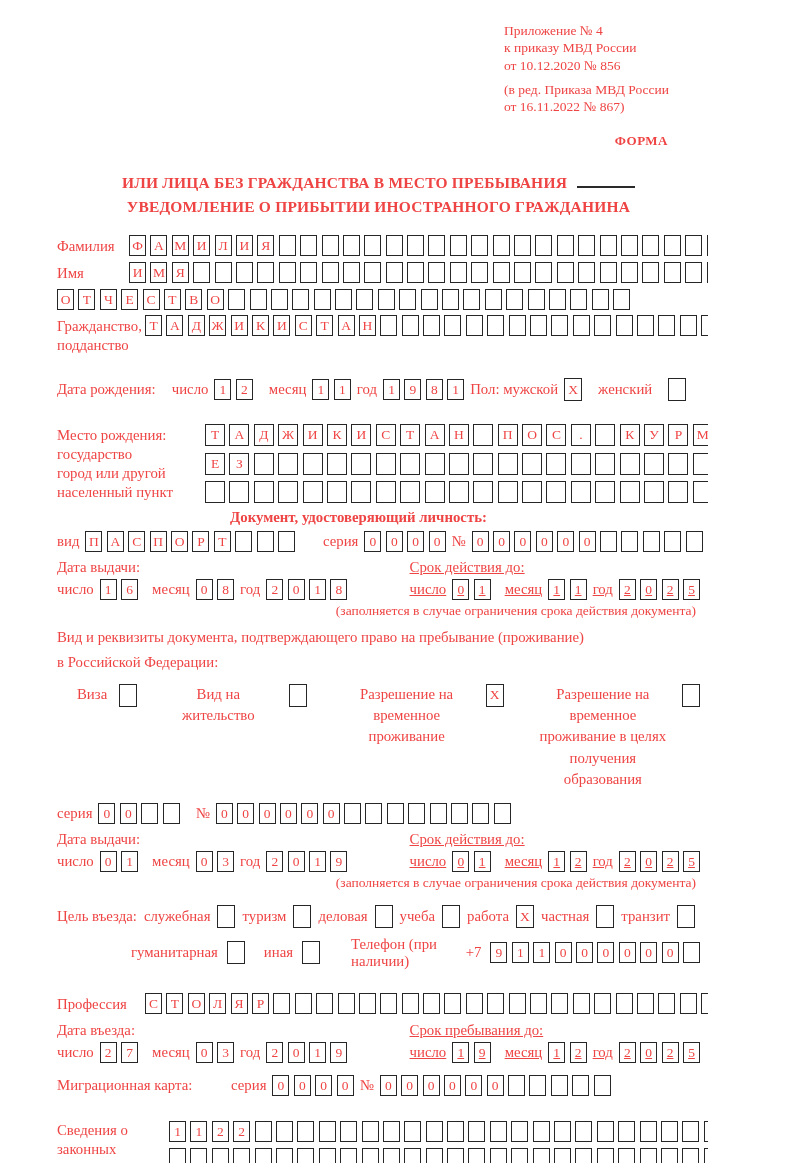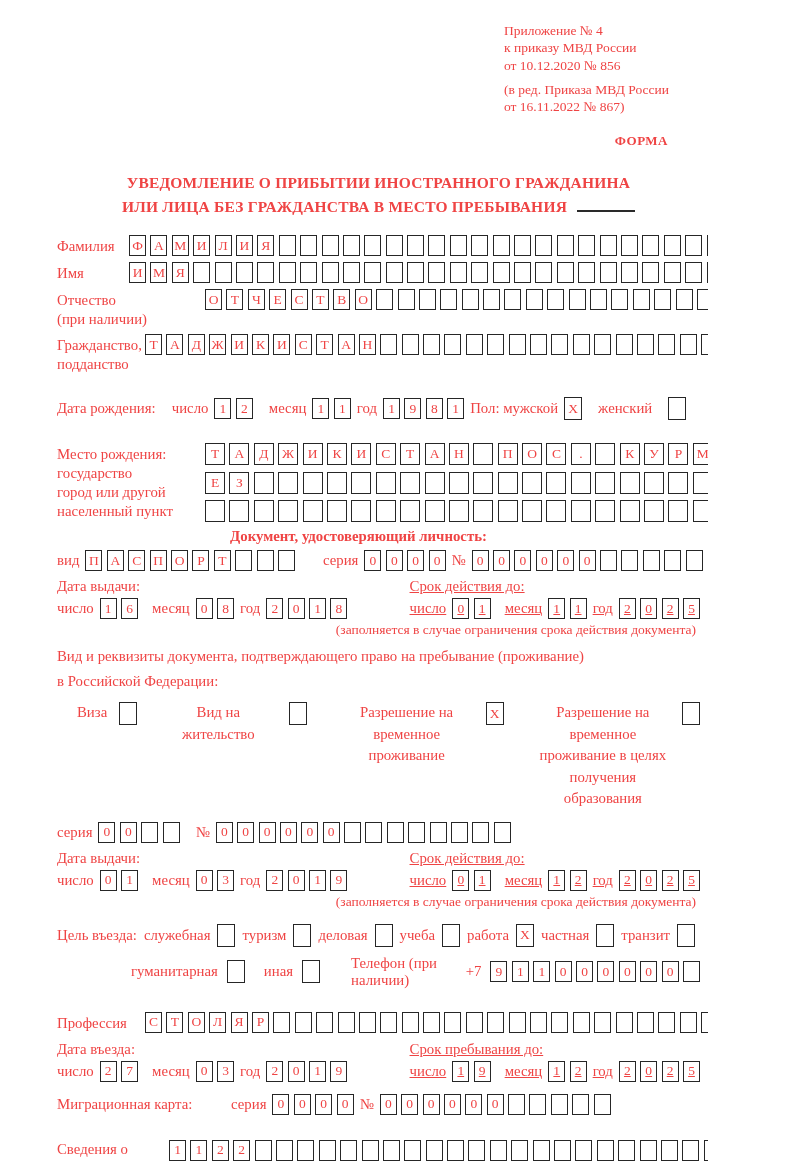--- a/index.html
+++ b/index.html
@@ -66,22 +66,22 @@
     <div>от 10.12.2020 № 856</div>
     <div class="grp2">
       <div>(в ред. Приказа МВД России</div>
       <div>от 16.11.2022 № 867)</div>
     </div>
   </div>
 
   <div class="forma">ФОРМА</div>
 
   <div class="title">
+    <div><span>ИЛИ ЛИЦА БЕЗ ГРАЖДАНСТВА В МЕСТО ПРЕБЫВАНИЯ</span><span class="blank-line"></span></div>
     <div>УВЕДОМЛЕНИЕ О ПРИБЫТИИ ИНОСТРАННОГО ГРАЖДАНИНА</div>
-    <div><span>ИЛИ ЛИЦА БЕЗ ГРАЖДАНСТВА В МЕСТО ПРЕБЫВАНИЯ</span><span class="blank-line"></span></div>
   </div>
 
 
   <div class="frm">
 
     <div class="row">
       <span class="row-label w72">Фамилия</span>
       <span class="cells">
           <span class="cell">Ф</span>
           <span class="cell">А</span>
@@ -146,24 +146,20 @@
           <span class="cell"></span>
           <span class="cell"></span>
           <span class="cell"></span>
           <span class="cell"></span>
           <span class="cell"></span>
           <span class="cell"></span>
         </span>
     </div>
 
     <div class="row">
-      <span class="row-label w148 ml2">
-        <span>Отчество</span><br>
-        <span>(при наличии)</span>
-      </span>
       <span class="cells">
           <span class="cell">О</span>
           <span class="cell">Т</span>
           <span class="cell">Ч</span>
           <span class="cell">Е</span>
           <span class="cell">С</span>
           <span class="cell">Т</span>
           <span class="cell">В</span>
           <span class="cell">О</span>
           <span class="cell"></span>

